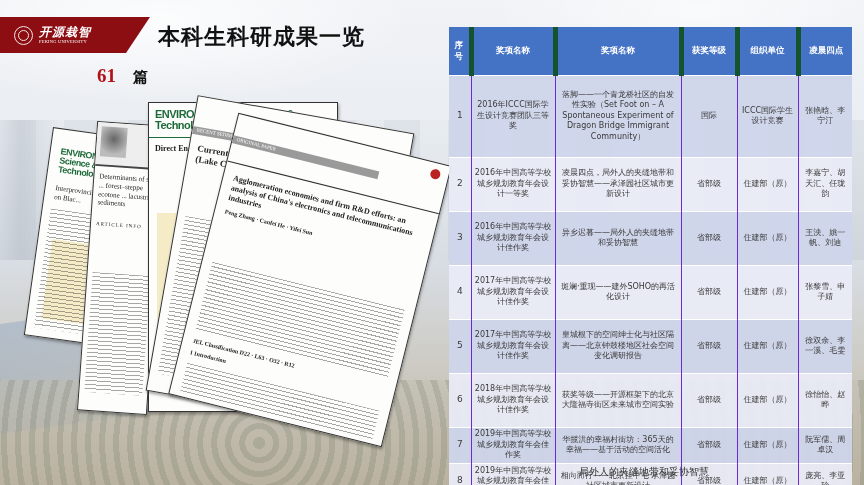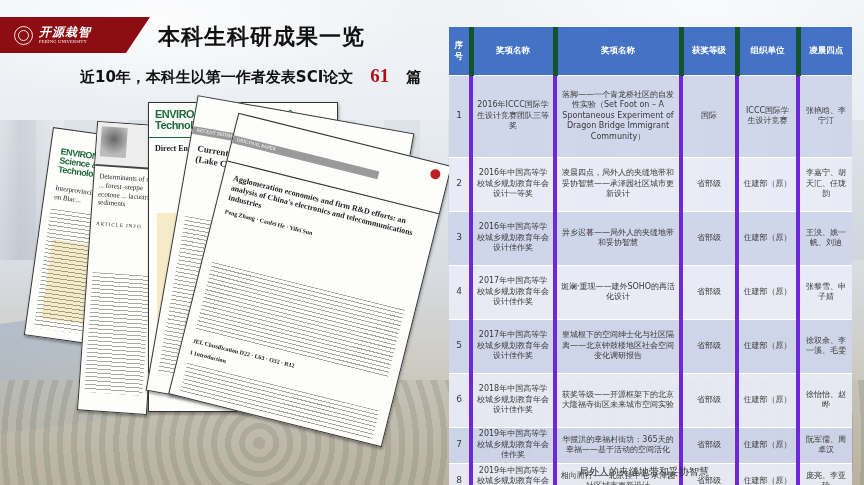--- a/index.html
+++ b/index.html
@@ -102,21 +102,21 @@
     font-family: "DejaVu Sans", sans-serif;
   }
   .awards-table th {
     background: #4472c4; color: #fff; font-weight: bold;
     font-size: 8.5px; height: 48px; text-align: center; vertical-align: middle;
     border-right: 5px solid #14532d; padding: 0 2px; line-height: 1.3;
   }
   .awards-table th:last-child { border-right: none; }
   .awards-table td {
     font-size: 8px; color: #3a3a3a; text-align: center; vertical-align: middle;
-    border-right: 4px solid #6d28d9; border-top: 1px solid #ffffff;
+    border-right: 1px solid #6d28d9; border-top: 1px solid #ffffff;
     padding: 0 3px; line-height: 1.3; overflow: hidden;
   }
   .awards-table td:last-child { border-right: none; font-family: Liberation Serif, serif; }
   .awards-table tr.odd td { background: rgba(207,213,234,0.95); }
   .awards-table tr.even td { background: rgba(233,235,245,0.95); }
   .awards-table td.num { font-size: 9px; }
   .col-no { width: 22px; }
   .col-award { width: 84px; }
   .col-work { width: 126px; }
   .col-level { width: 56px; }
@@ -140,21 +140,20 @@
   <span class="logo-emblem"></span>
   <span class="logo-text">
     <span class="logo-cn">开源栽智</span>
     <span class="logo-en">PEKING UNIVERSITY</span>
   </span>
 </div>
 
 <div class="page-title">本科生科研成果一览</div>
 
 <div class="subtitle">
-  <span>近10年，本科生以第一作者发表SCI论文</span>
   <span class="highlight">61</span>
   <span>篇</span>
 </div>
 
 <div class="papers">
   <div class="paper p1">
     <div style="padding:18px 6px 4px 10px;">
       <div class="journal" style="font-size:9px;">ENVIRONMENTAL Science &amp; Technology</div>
       <div class="ptitle" style="margin-top:10px;">Interprovincial ... Study on Blac...</div>
     </div>

